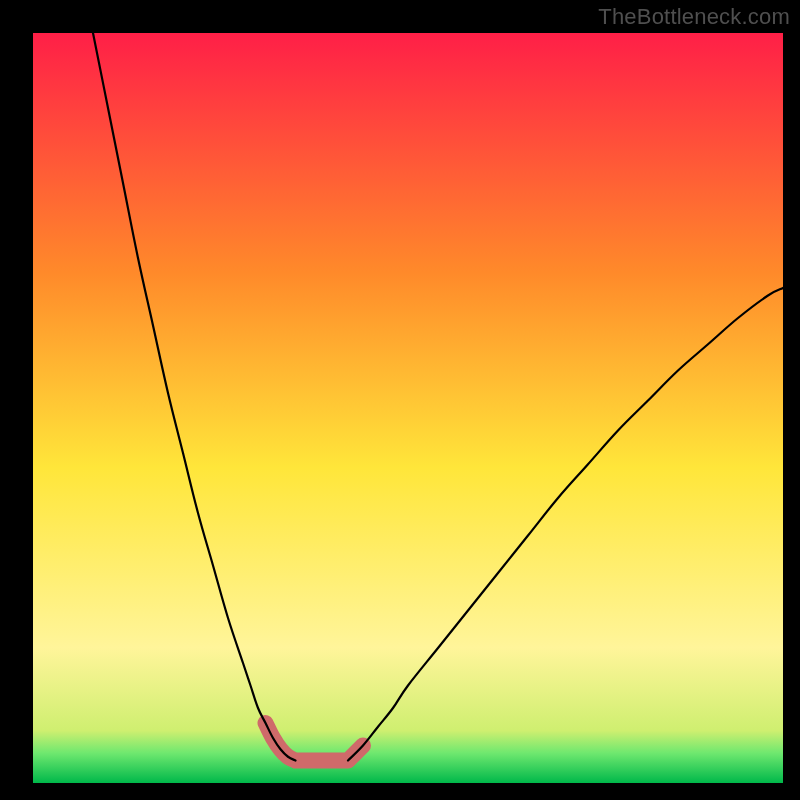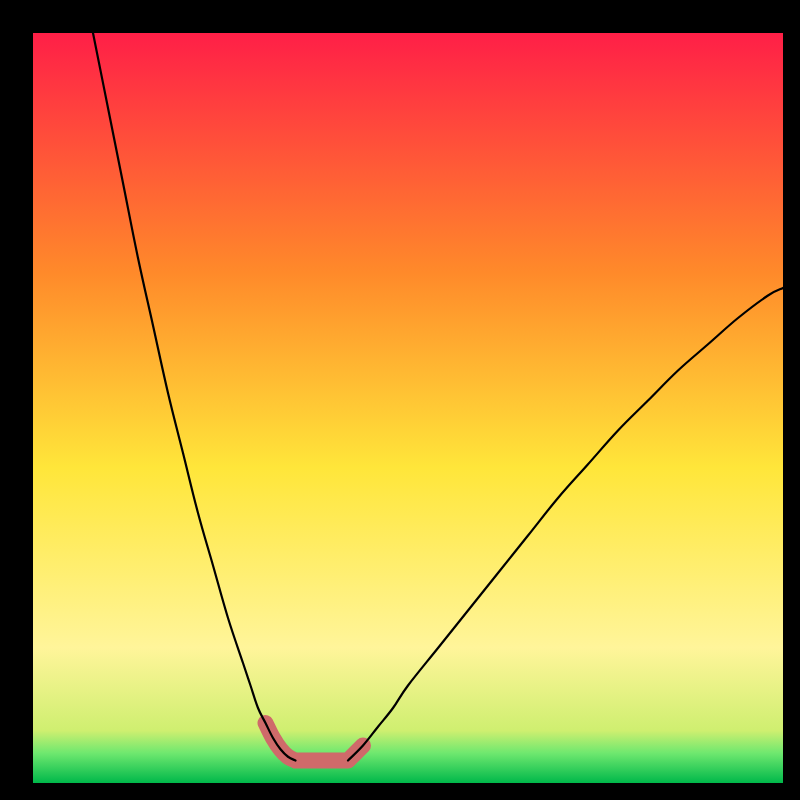--- a/index.html
+++ b/index.html
@@ -36,20 +36,21 @@
     overflow: hidden;
   }
   svg {
     display: block;
   }
 </style>
 </head>
 <body>
 
 <div class="frame">
+  <div class="watermark">TheBottleneck.com</div>
 
   <div class="plot-area">
     <svg id="chart-svg" width="750" height="750" viewBox="0 0 750 750" preserveAspectRatio="none">
       <defs>
         <linearGradient id="bg-grad" x1="0" y1="0" x2="0" y2="1">
           <stop id="g0" offset="0%" stop-color="#ff1f47"></stop>
           <stop id="g1" offset="32%" stop-color="#ff8a2a"></stop>
           <stop id="g2" offset="58%" stop-color="#ffe63a"></stop>
           <stop id="g3" offset="82%" stop-color="#fff59a"></stop>
           <stop id="g4" offset="93%" stop-color="#cfef70"></stop>

